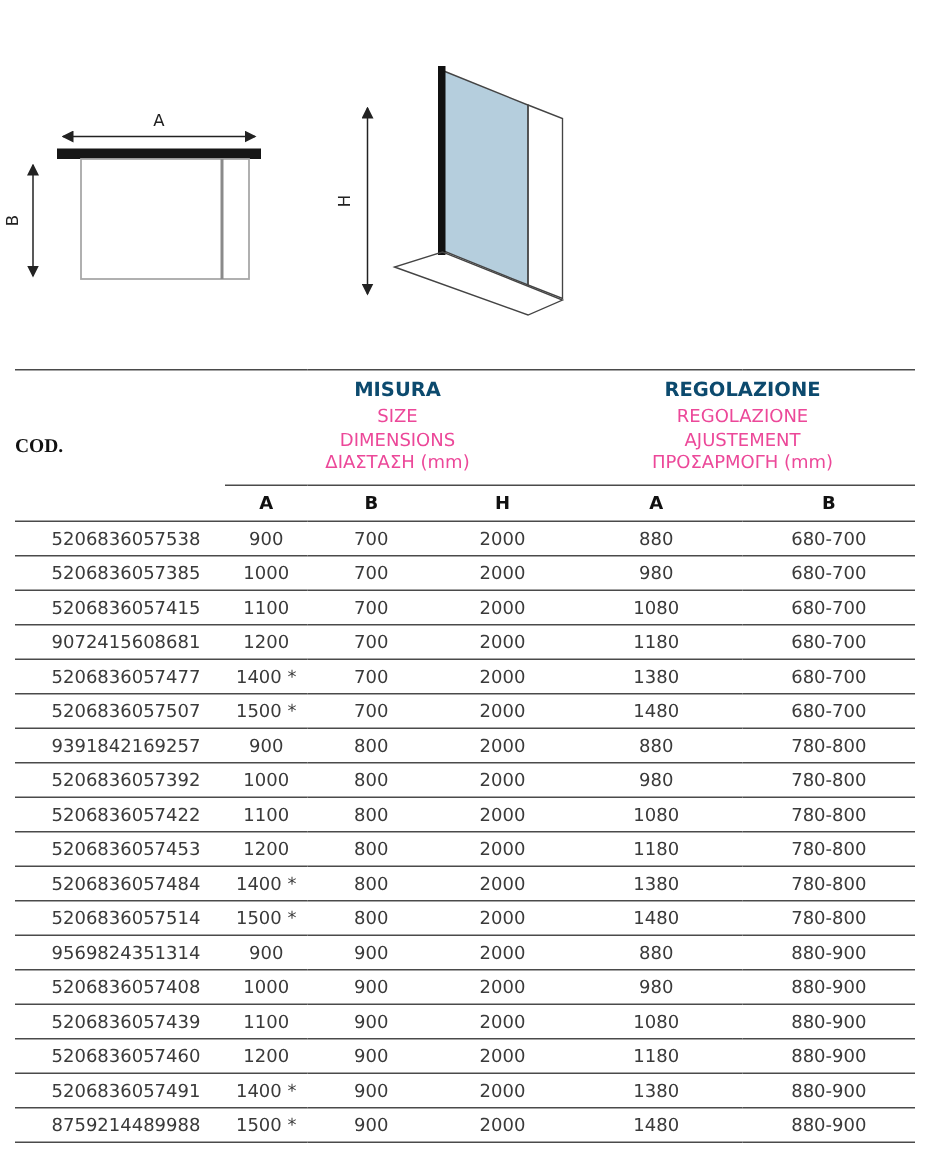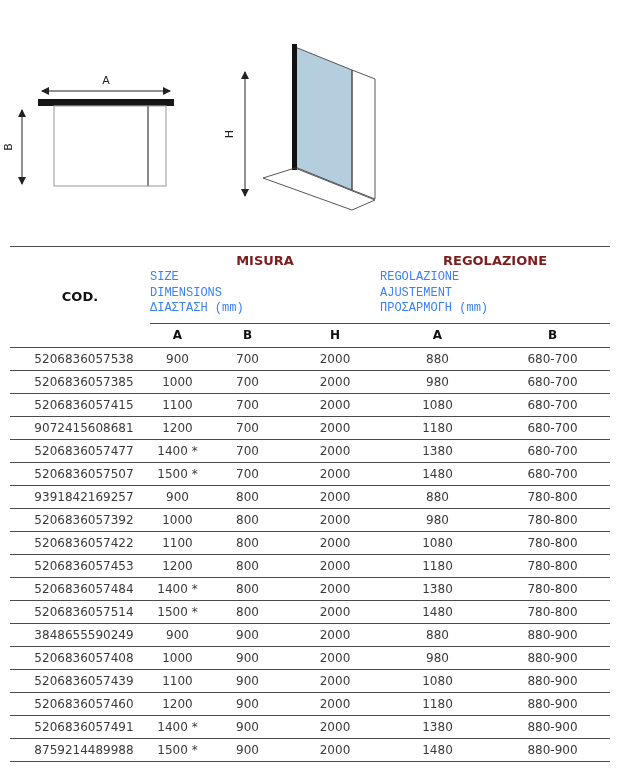--- a/index.html
+++ b/index.html
@@ -12,23 +12,23 @@
   .diagrams { position:relative; width:620px; height:246px; }
   .diagrams svg { position:absolute; left:0; top:0; }
 
   table.spec {
     width:600px; margin:0 10px;
     border-collapse:collapse; table-layout:fixed;
     border-top:1px solid #4a4a4a;
   }
   th, td { font-size:12px; font-weight:normal; }
   thead tr.main-header th { vertical-align:middle; padding:6px 0; }
-  th.cod { font-weight:bold; font-size:13px; color:#111; text-align:center; }
-  .hdr-title { font-weight:bold; font-size:13px; color:#7f1d1d; text-align:center; margin-bottom:2px; }
-  .hdr-sub { font-size:12px; color:#3b82f6; text-align:left; line-height:1.3;font-family:Liberation Mono, monospace; }
+  th.cod { font-weight:bold; font-size:13px; color:#111; text-align:left;font-family:Liberation Serif, serif; }
+  .hdr-title { font-weight:bold; font-size:13px; color:#0c4a6e; text-align:center; margin-bottom:2px; }
+  .hdr-sub { font-size:12px; color:#ec4899; text-align:center; line-height:1.3; }
   thead tr.main-header th.grp { border-bottom:1px solid #4a4a4a; }
   thead tr.sub-header th {
     font-weight:bold; color:#111; text-align:center;
     height:24px; border-bottom:1px solid #4a4a4a;
   }
   th.cod { border-bottom:1px solid #4a4a4a; }
   tbody td {
     height:23px; text-align:center; color:#3a3a3a;
     border-bottom:1px solid #4a4a4a; white-space:nowrap;
   }
@@ -194,21 +194,21 @@
       </tr>
       <tr>
         <td class="code">5206836057514</td>
         <td>1500 *</td>
         <td>800</td>
         <td>2000</td>
         <td>1480</td>
         <td>780-800</td>
       </tr>
       <tr>
-        <td class="code">3848655590249</td>
+        <td class="code">9569824351314</td>
         <td>900</td>
         <td>900</td>
         <td>2000</td>
         <td>880</td>
         <td>880-900</td>
       </tr>
       <tr>
         <td class="code">5206836057408</td>
         <td>1000</td>
         <td>900</td>

